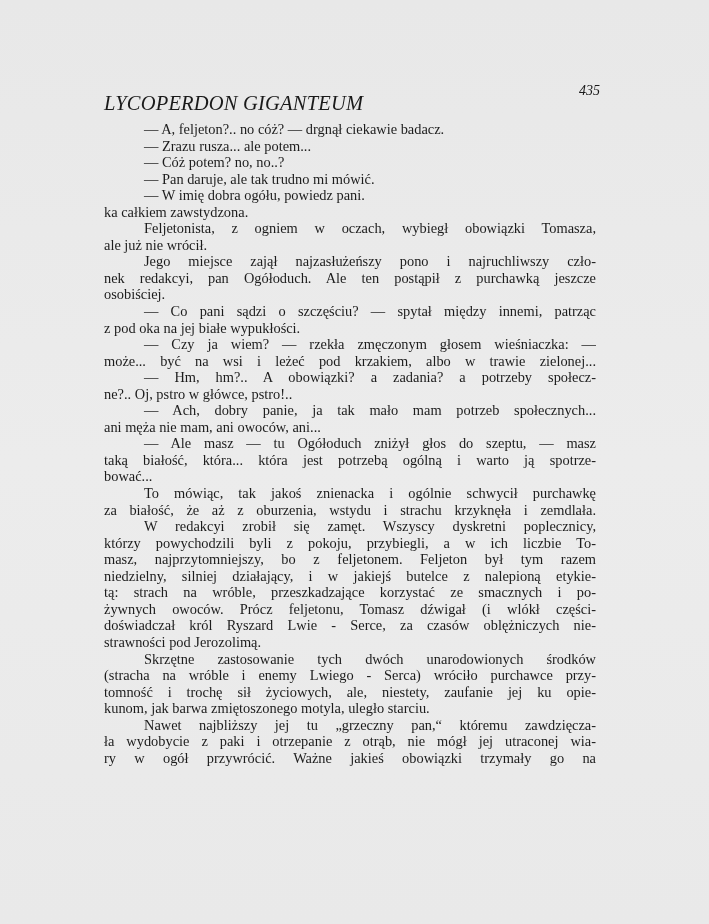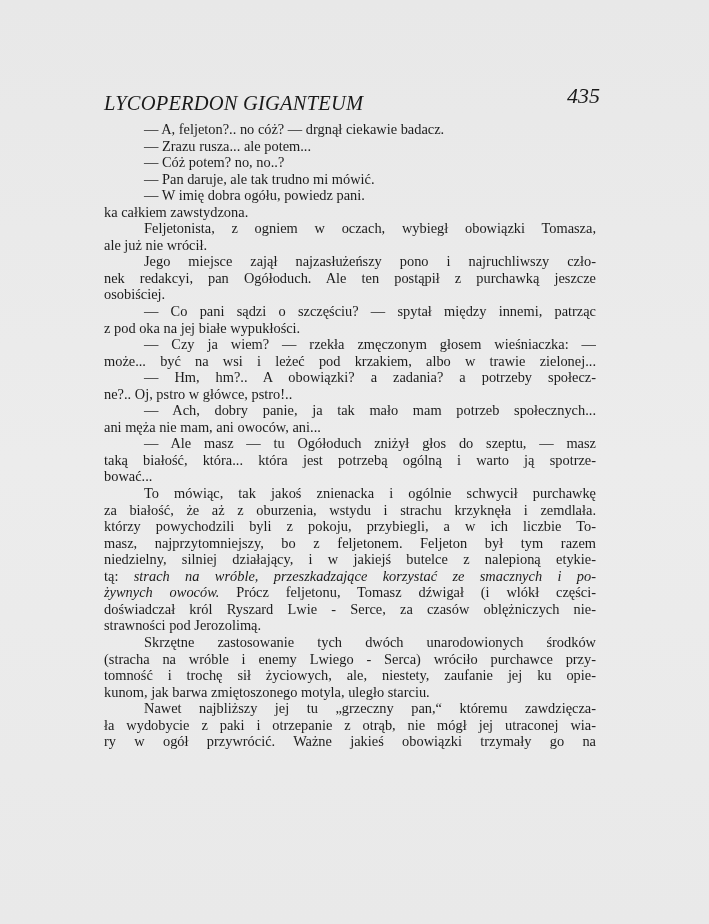--- a/index.html
+++ b/index.html
@@ -15,33 +15,33 @@
   }
   .running-head {
     position:absolute; left:104px; top:80px; width:492px; height:26px;
   }
   .head-title {
     position:absolute; left:0; top:12px;
     font-style:italic; font-size:20.5px; letter-spacing:0.2px; color:#1a1a1a;
   }
   .page-number {
     position:absolute; right:-4px; top:3px;
-    font-style:italic; font-size:22px; color:#1a1a1a;
+    font-style:italic; font-size:14px; color:#1a1a1a;
   }
   .body-text {
     position:absolute; left:104px; top:121px; width:492px;
     font-size:14.4px; line-height:16.55px;
   }
   .line {
     display:block; white-space:nowrap; height:16.55px;
     text-align:justify; text-align-last:justify;
   }
   .line.last { text-align-last:left; }
   .line.indent { padding-left:40px; }
-  .it { font-style:italic; }
+  .it { }
 </style>
 </head>
 <body>
 
 <div class="page">
   <div class="running-head">
     <span class="head-title">LYCOPERDON GIGANTEUM</span>
     <span class="page-number">435</span>
   </div>
   <div class="body-text" id="body-text">
@@ -62,20 +62,21 @@
       <span class="line">może... być na wsi i leżeć pod krzakiem, albo w trawie zielonej...</span>
       <span class="line indent">— Hm, hm?.. A obowiązki? a zadania? a potrzeby społecz-</span>
       <span class="line last">ne?.. Oj, pstro w główce, pstro!..</span>
       <span class="line indent">— Ach, dobry panie, ja tak mało mam potrzeb społecznych...</span>
       <span class="line last">ani męża nie mam, ani owoców, ani...</span>
       <span class="line indent">— Ale masz — tu Ogółoduch zniżył głos do szeptu, — masz</span>
       <span class="line">taką białość, która... która jest potrzebą ogólną i warto ją spotrze-</span>
       <span class="line last">bować...</span>
       <span class="line indent">To mówiąc, tak jakoś znienacka i ogólnie schwycił purchawkę</span>
       <span class="line">za białość, że aż z oburzenia, wstydu i strachu krzyknęła i zemdlała.</span>
+      <span class="line indent">W redakcyi zrobił się zamęt. Wszyscy dyskretni poplecznicy,</span>
       <span class="line">którzy powychodzili byli z pokoju, przybiegli, a w ich liczbie To-</span>
       <span class="line">masz, najprzytomniejszy, bo z feljetonem. Feljeton był tym razem</span>
       <span class="line">niedzielny, silniej działający, i w jakiejś butelce z nalepioną etykie-</span>
       <span class="line"><span>tą: </span><span class="it">strach na wróble, przeszkadzające korzystać ze smacznych i po-</span></span>
       <span class="line"><span class="it">żywnych owoców.</span><span> Prócz feljetonu, Tomasz dźwigał (i wlókł części-</span></span>
       <span class="line">doświadczał król Ryszard Lwie - Serce, za czasów oblężniczych nie-</span>
       <span class="line last">strawności pod Jerozolimą.</span>
       <span class="line indent">Skrzętne zastosowanie tych dwóch unarodowionych środków</span>
       <span class="line">(stracha na wróble i enemy Lwiego - Serca) wróciło purchawce przy-</span>
       <span class="line">tomność i trochę sił życiowych, ale, niestety, zaufanie jej ku opie-</span>

